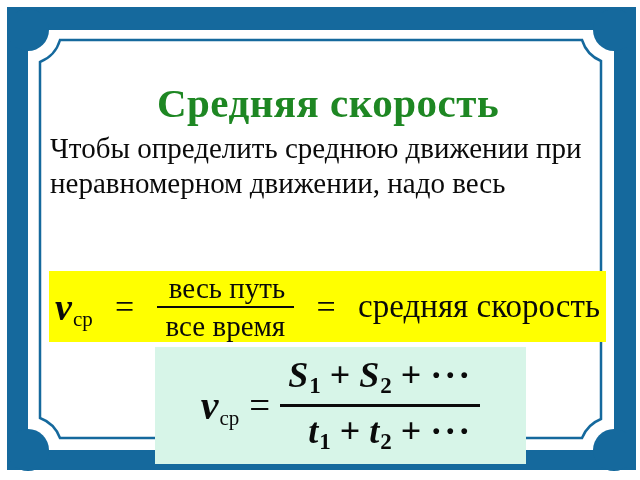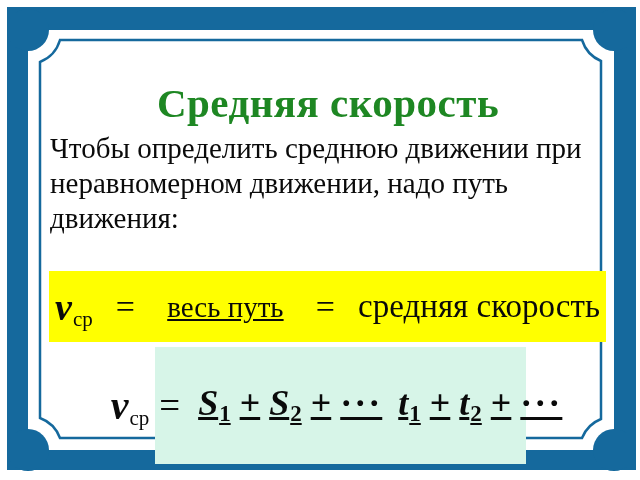--- a/index.html
+++ b/index.html
@@ -43,21 +43,21 @@
 
   .vsym{font-weight:bold;font-style:italic;font-size:38px;line-height:1;white-space:nowrap;text-align:right;}
   .formula-sum .vsym{font-size:40px;}
   .vsub{
     font-style:normal;font-weight:normal;font-size:21px;
     position:relative;top:0.33em;margin-left:1px;
   }
   .eq{font-size:34px;line-height:1;}
   .formula-sum .eq{font-size:37px;}
 
-  .frac{display:flex;flex-direction:row;align-items:flex-end;text-decoration:underline;}
+  .frac{display:flex;flex-direction:column;align-items:flex-end;}
   .frac .num,.frac .den{font-size:29px;line-height:34px;padding:0 9px;white-space:nowrap;}
   .frac-bar{align-self:stretch;height:2px;background:var(--text-black);margin:1px 0;}
 
   .frac-sum .num,.frac-sum .den{
     font-size:36px;line-height:46px;padding:0 8px;display:flex;align-items:baseline;white-space:nowrap;
   }
   .frac-sum .frac-bar{height:3px;}
   .term{font-weight:bold;font-style:italic;}
   .tsub{font-weight:bold;font-style:normal;font-size:23px;position:relative;top:0.28em;margin-left:1px;}
   .plus{font-weight:bold;margin:0 9px;}
@@ -78,30 +78,30 @@
     <circle cx="614" cy="450" r="21" fill="currentColor"></circle>
     <path fill="none" stroke="currentColor" stroke-width="2.5" d="M 60,40 H 582 A 34 34 0 0 0 601 61 V 419 A 34 34 0 0 0 582 438 H 60 A 34 34 0 0 0 40 418 V 62 A 34 34 0 0 0 60 40 Z"></path>
   </svg>
 
   <div class="content">
 
     <div class="title">Средняя скорость</div>
 
     <div class="paragraph">
       <div class="line">Чтобы определить среднюю движении при</div>
-      <div class="line">неравномерном движении, надо путь</div>
-      <div class="line">движения:</div>
+      <div class="line">неравномерном движении, надо весь</div>
     </div>
 
     <div class="formula-word">
       <span class="vsym"><span>v</span><span class="vsub">ср</span></span>
       <span class="eq">=</span>
       <span class="frac">
         <span class="num">весь путь</span>
         <span class="frac-bar"></span>
+        <span class="den">все время</span>
       </span>
       <span class="eq">=</span>
       <span class="result">средняя скорость</span>
     </div>
 
     <div class="formula-sum">
       <span class="vsym"><span>v</span><span class="vsub">ср</span></span>
       <span class="eq">=</span>
       <span class="frac frac-sum">
         <span class="num">

